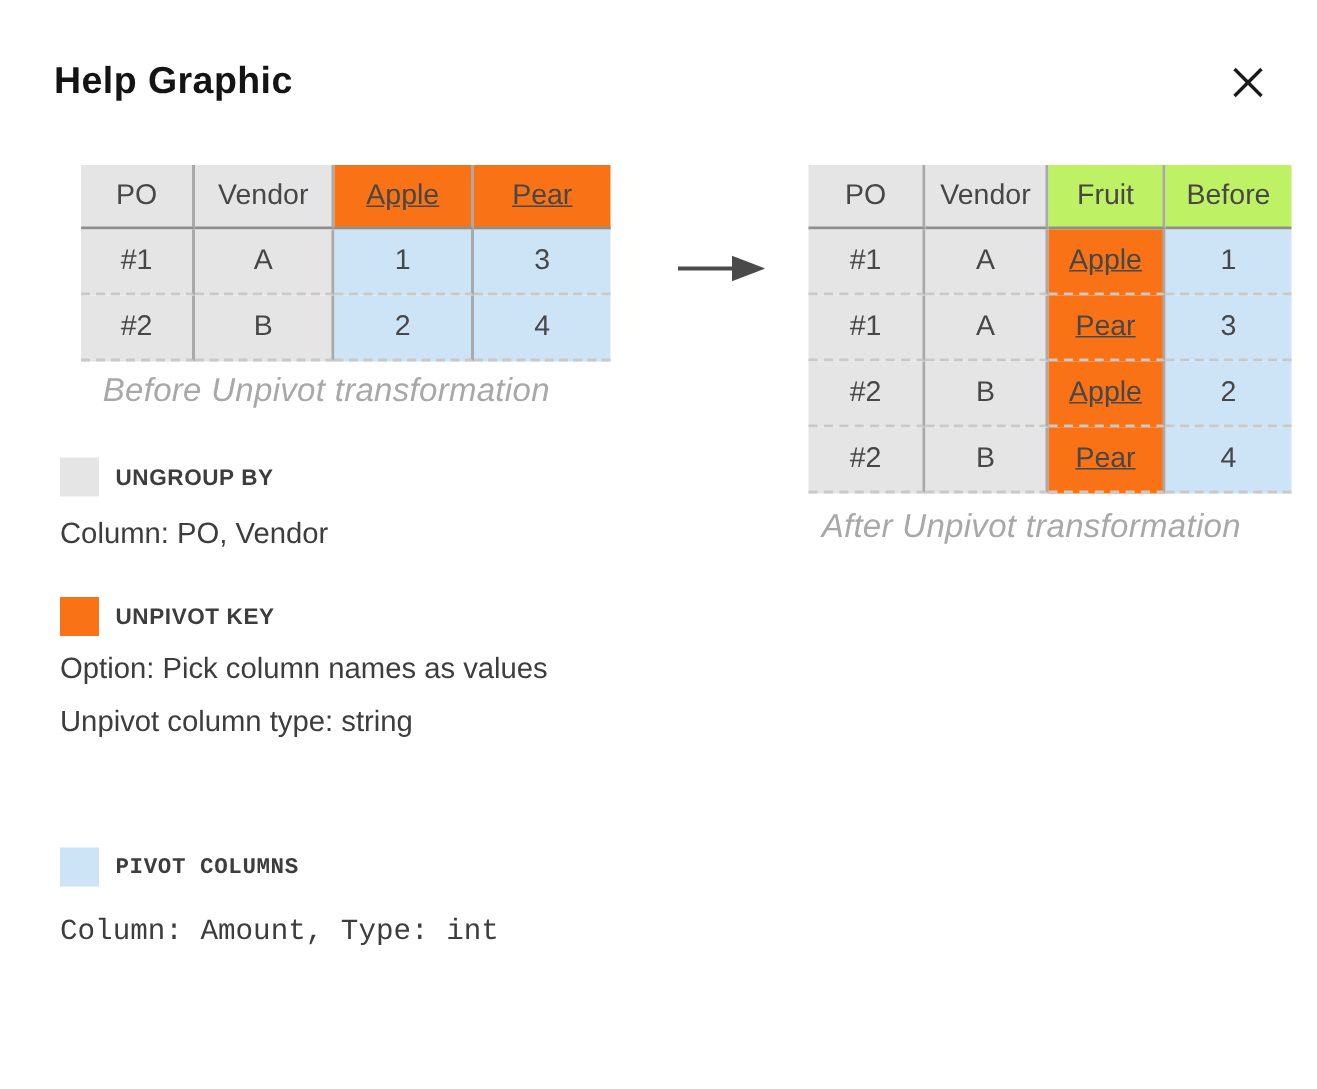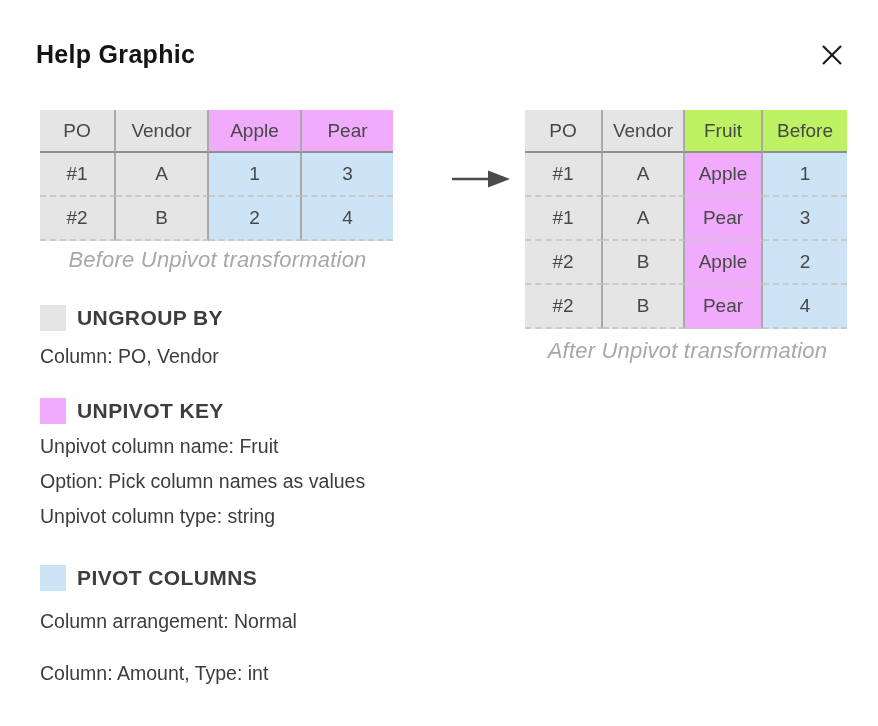--- a/index.html
+++ b/index.html
@@ -35,64 +35,65 @@
     justify-content: center;
   }
   
   .tbl-wrap { position: absolute; }
   .tbl-before { left: 40px; top: 110px; }
   .tbl-after  { left: 525px; top: 110px; }
   table.tbl {
     border-collapse: separate;
     border-spacing: 0;
     table-layout: fixed;
+    margin-left: 14px;
   }
   .tbl th, .tbl td {
     text-align: center;
     vertical-align: middle;
     font-weight: normal;
     font-size: 19px;
     color: #474747;
     padding: 0;
   }
   .tbl th { height: 43px; border-bottom: 2px solid #8f8f8f; }
   .tbl td { height: 44px; border-bottom: 2px dashed #c9c9c9; }
   .tbl th.vline, .tbl td.vline { border-right: 2px solid #a9a9a9; }
   .c-gray  { background: #e5e5e5; }
-  .c-green { background: #f0abfc; }
+  .c-green { background: #f97316; text-decoration: underline; }
   .c-blue  { background: #cde3f6; }
   .c-white { background: #bef264; }
   .tbl-caption {
     position: absolute;
     text-align: center;
     font-size: 22px;
     font-style: italic;
     color: #a8a8a8;
     letter-spacing: 0.2px;
   }
   .cap-before { left: 40px; top: 247px; width: 355px; }
   .cap-after  { left: 525px; top: 338px; width: 325px; text-align: center; }
   .arrow { position: absolute; left: 451px; top: 168px; }
   
   .legend-section { position: absolute; left: 40px; width: 430px; }
   .sec-ungroup { top: 305px; }
   .sec-unpivot { top: 398px; }
-  .sec-pivot   { top: 565px; }
+  .sec-pivot   { top: 565px; font-family: Liberation Mono, monospace; }
   .legend-heading-row {
     display: flex;
     align-items: center;
     gap: 11px;
   }
   .swatch {
     width: 26px;
     height: 26px;
     flex: 0 0 26px;
   }
   .legend-heading {
-    font-size: 21px;
+    font-size: 15px;
     font-weight: bold;
     color: #3d3d3d;
     letter-spacing: 0.4px;
   }
   .legend-line {
     font-size: 19.5px;
     color: #3d3d3d;
     line-height: 25px;
     margin-top: 10px;
   }
@@ -206,27 +207,25 @@
       <div class="legend-heading">UNGROUP BY</div>
     </div>
     <div class="legend-line">Column: PO, Vendor</div>
   </div>
 
   <div class="legend-section sec-unpivot">
     <div class="legend-heading-row">
       <div class="swatch c-green"></div>
       <div class="legend-heading">UNPIVOT KEY</div>
     </div>
-    <div class="legend-line">Unpivot column name: Fruit</div>
     <div class="legend-line">Option: Pick column names as values</div>
     <div class="legend-line">Unpivot column type: string</div>
   </div>
 
   <div class="legend-section sec-pivot">
     <div class="legend-heading-row">
       <div class="swatch c-blue"></div>
       <div class="legend-heading">PIVOT COLUMNS</div>
     </div>
-    <div class="legend-line">Column arrangement: Normal</div>
     <div class="legend-line">Column: Amount, Type: int</div>
   </div>
 
 </div>
 
 </body></html>

